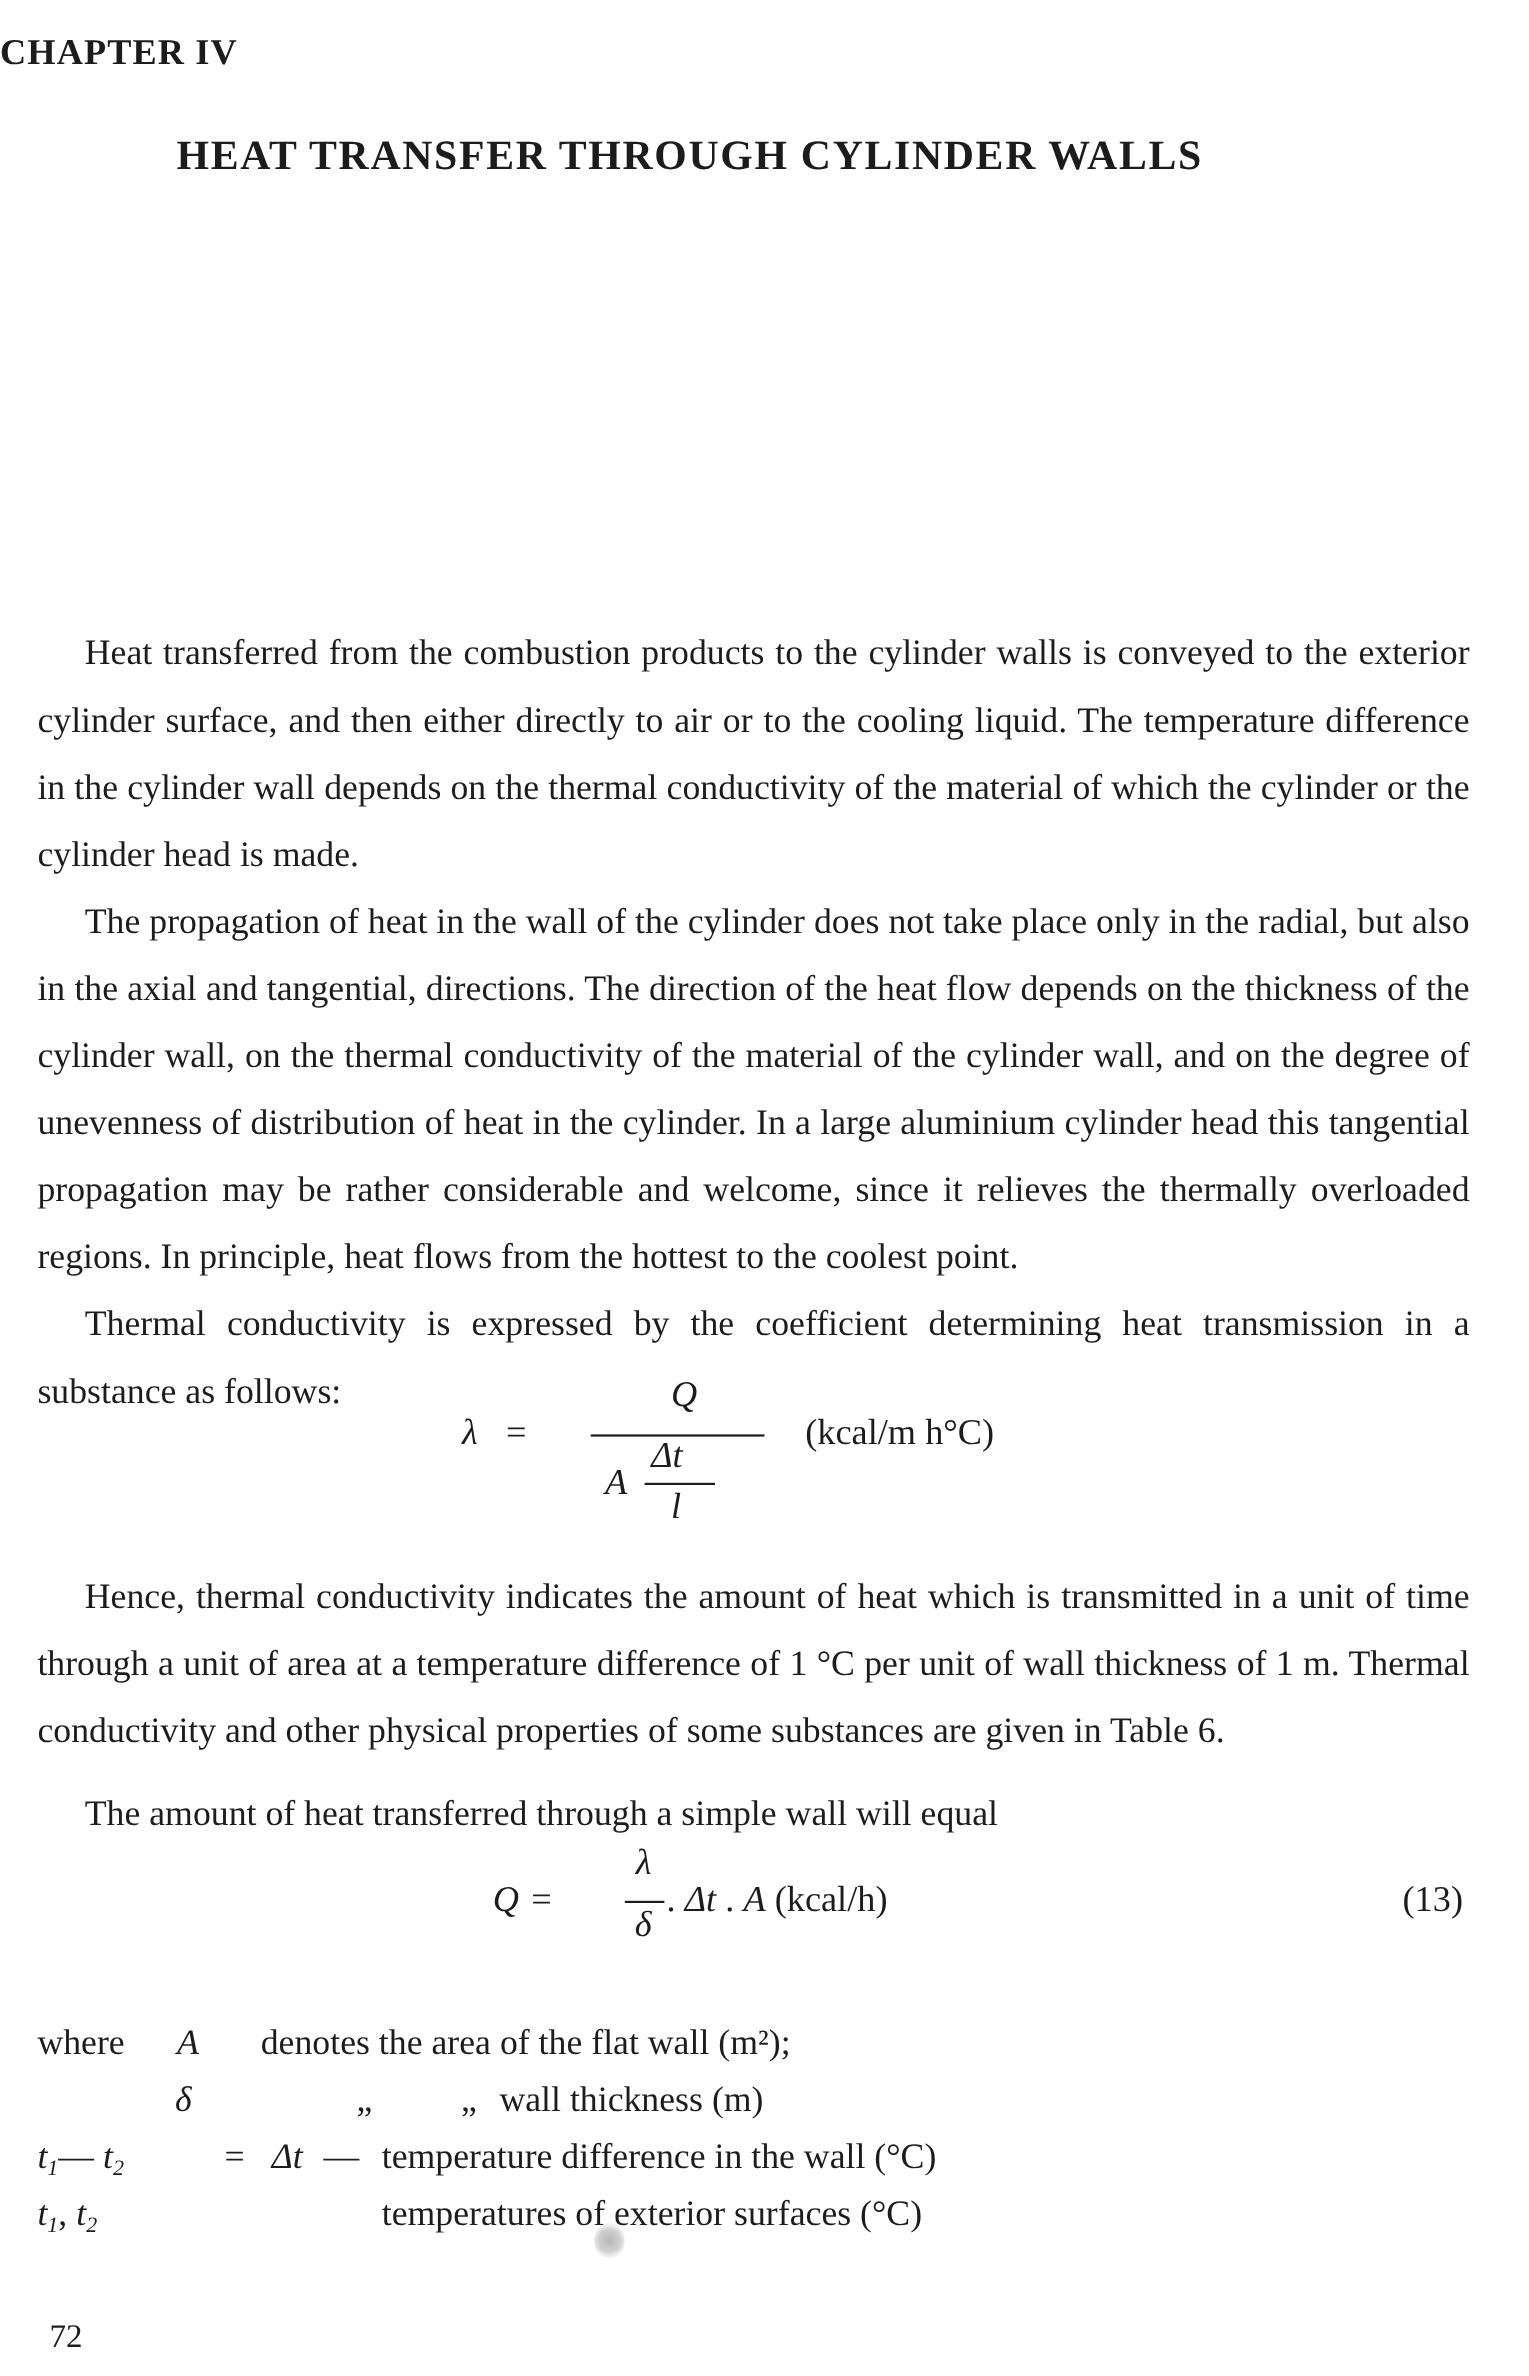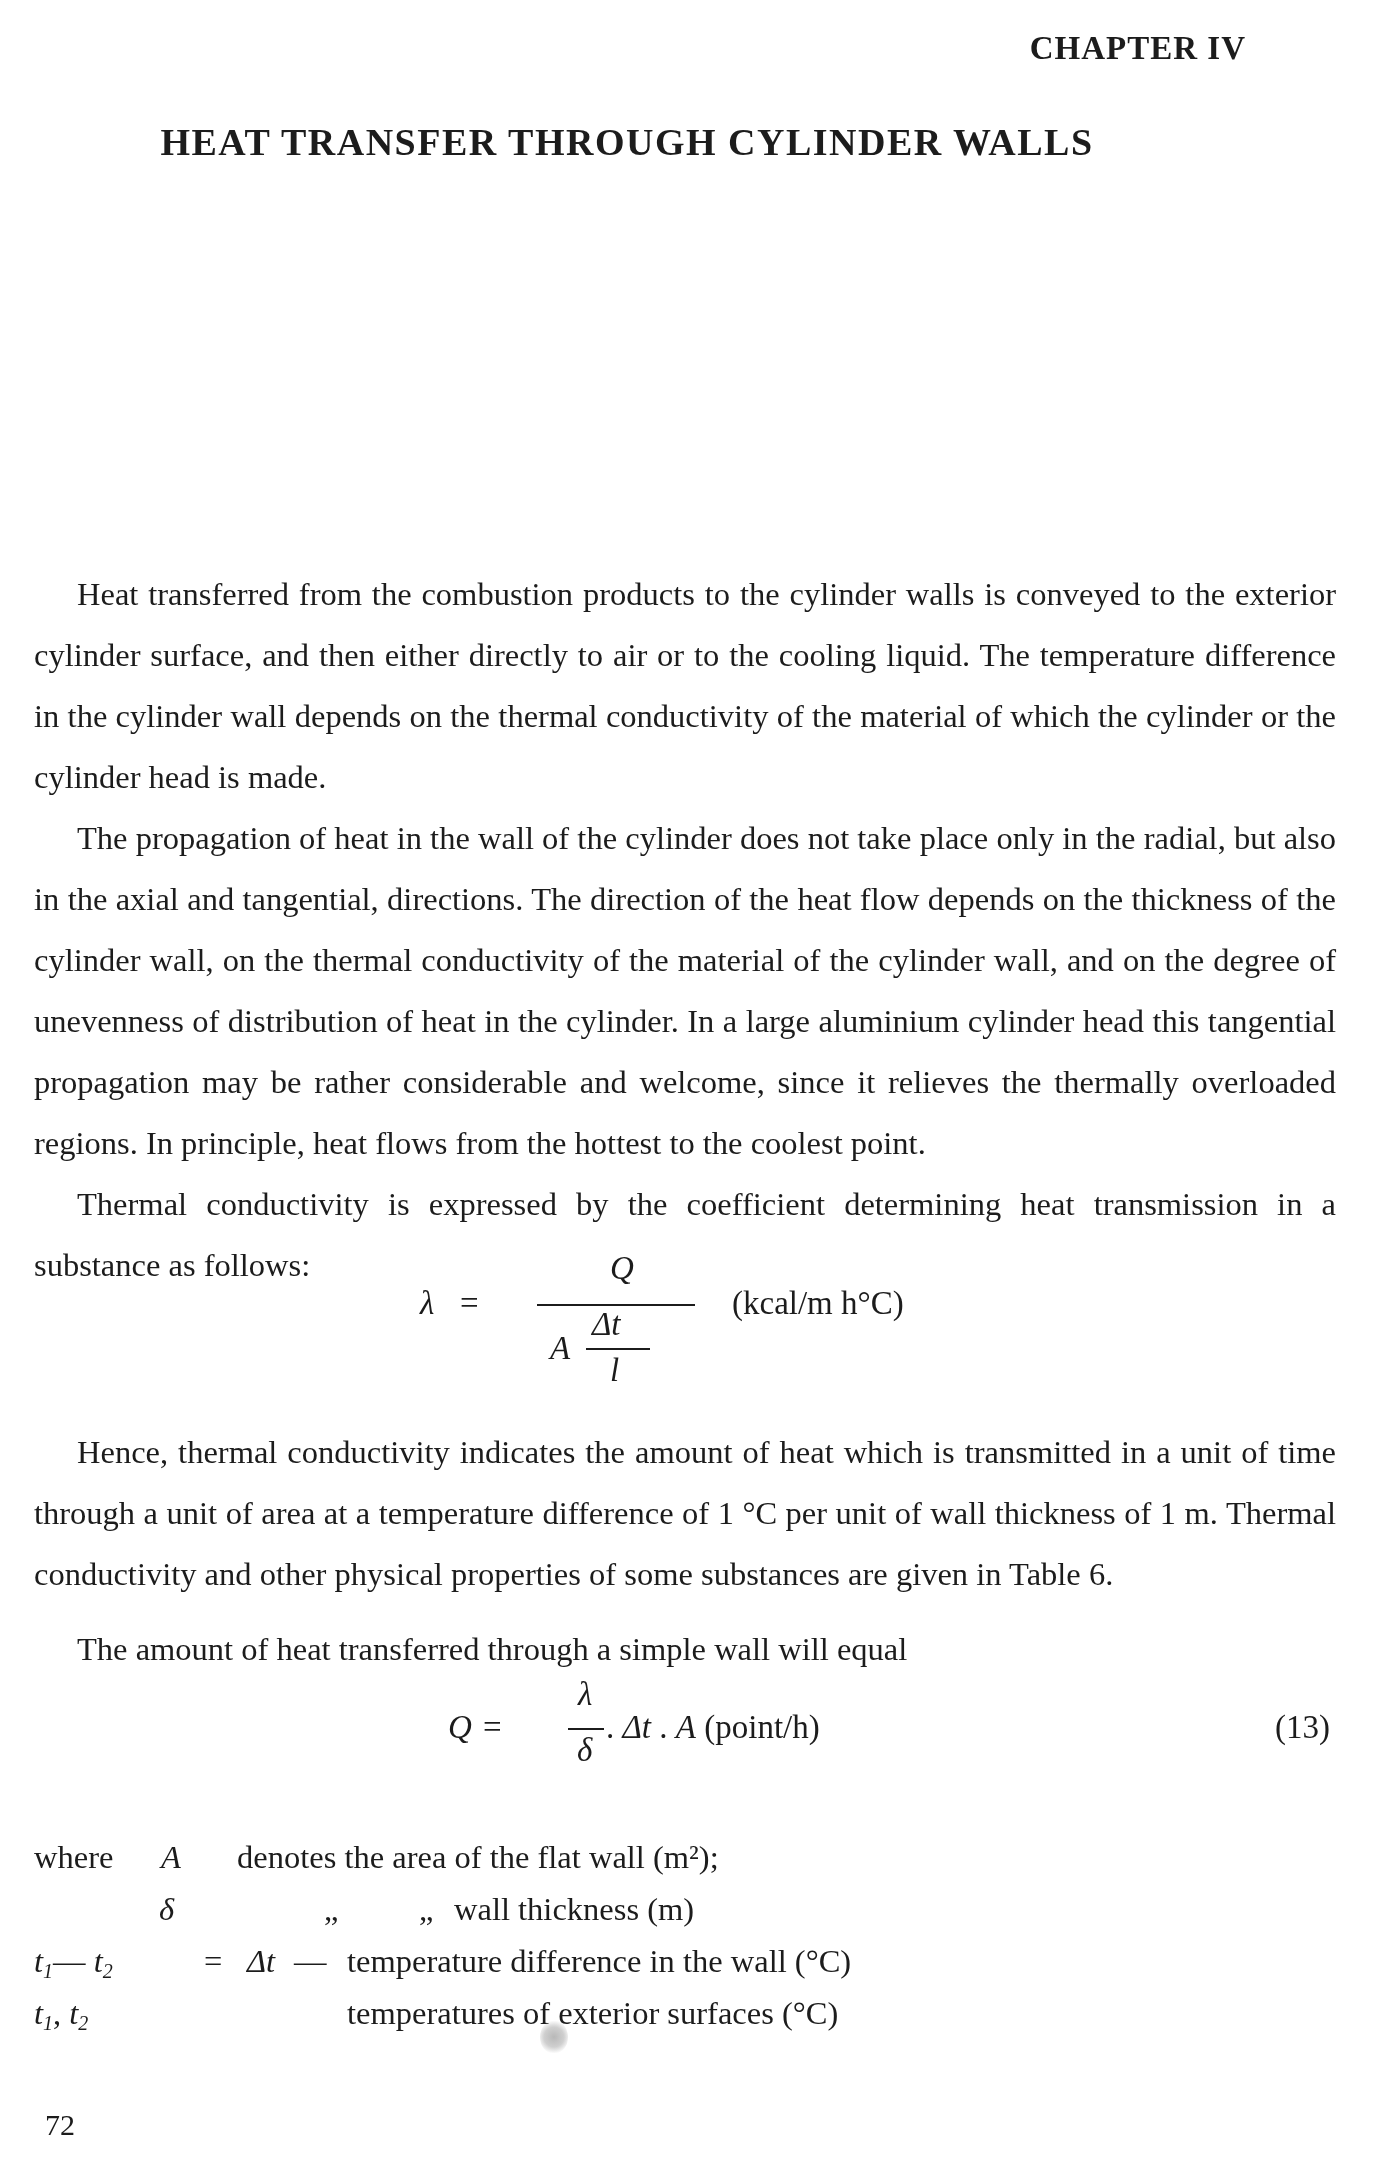--- a/index.html
+++ b/index.html
@@ -19,21 +19,21 @@
       position: absolute;
       left: 0; top: 0;
       width: 1390px;
       height: 2160px;
     }
     .chapter-label {
       position: absolute;
       top: 30px;
       left: 0;
       width: 1246px;
-      text-align: right;
+      text-align: left;
       font-weight: bold;
       font-size: 33px;
       letter-spacing: 1px;
     }
     .chapter-title {
       position: absolute;
       top: 120px;
       left: 0;
       width: 1254px;
       text-align: center;
@@ -245,21 +245,21 @@
     <p>Hence, thermal conductivity indicates the amount of heat which is trans­mitted in a unit of time through a unit of area at a temperature difference of 1 °C per unit of wall thickness of 1 m. Thermal conductivity and other physical properties of some substances are given in Table 6.</p>
     <p style="margin-top:14px;">The amount of heat transferred through a simple wall will equal</p>
   </div>
 
   <div class="formula-2">
     <span class="lhs">Q</span>
     <span class="eq">=</span>
     <span class="frac-num">λ</span>
     <span class="frac-bar"></span>
     <span class="frac-den">δ</span>
-    <span class="rest"><span>. </span><i>Δt</i><span> . </span><i>A</i><span> (point/h)</span></span>
+    <span class="rest"><span>. </span><i>Δt</i><span> . </span><i>A</i><span> (kcal/h)</span></span>
     <span class="eq-number">(13)</span>
   </div>
 
   <div class="defs">
     <div class="def-row">
       <span class="c-where">where</span>
       <span class="c-sym-A">A</span>
       <span class="c-denotes">denotes the area of the flat wall (m²);</span>
     </div>
     <div class="def-row">

